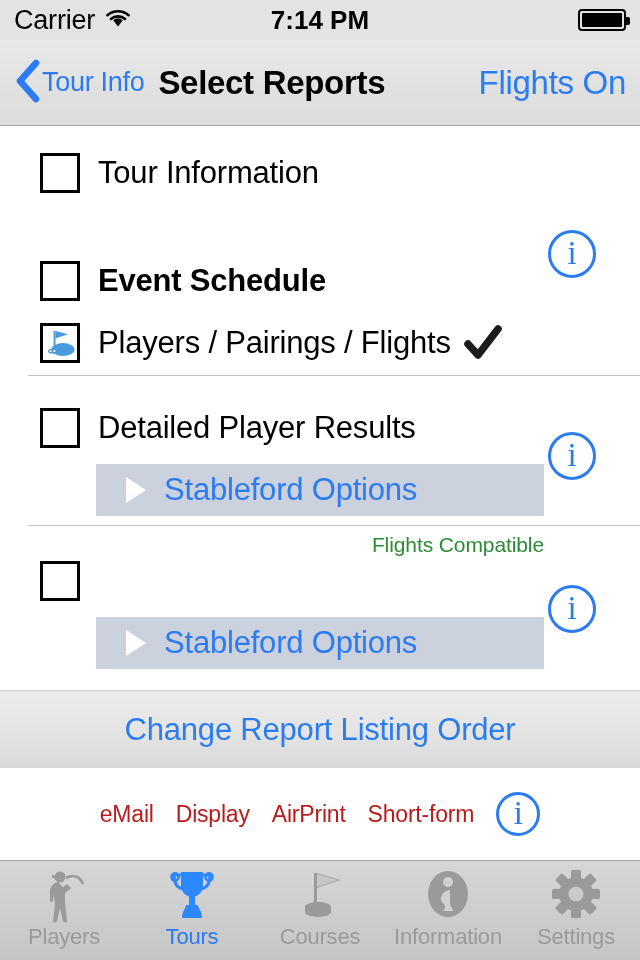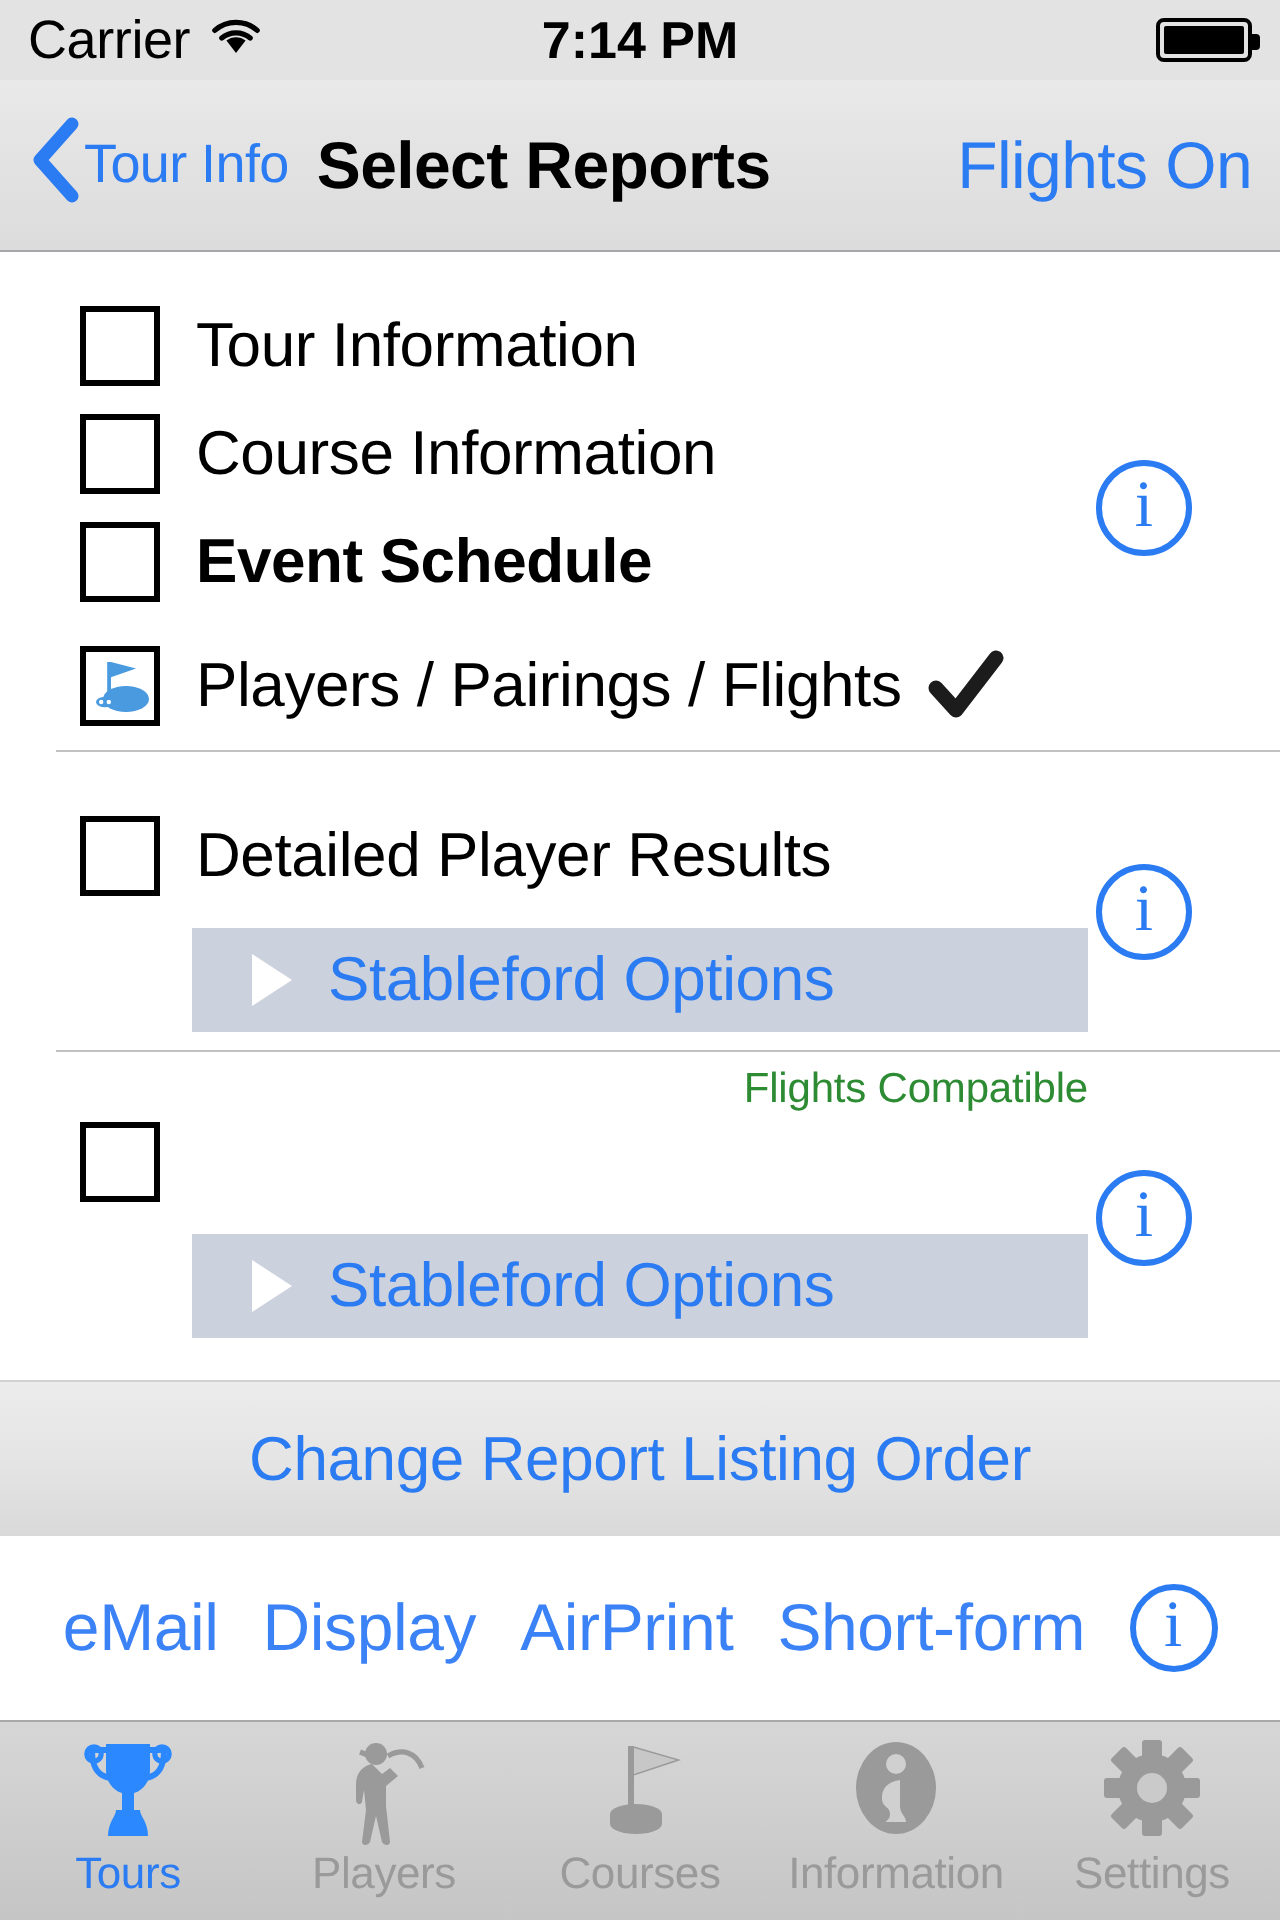--- a/index.html
+++ b/index.html
@@ -259,22 +259,22 @@
     top: 768px; left: 0;
     width: 640px;
     height: 92px;
     background: #fff;
     display: flex;
     align-items: center;
     justify-content: center;
     gap: 22px;
   }
   .action-link {
-    font-size: 33px;
-    color: #3b82f6;
+    font-size: 23px;
+    color: #b91c1c;
     cursor: pointer;
     letter-spacing: -0.2px;
   }
   .action-bar .info-btn {
     position: relative;
     width: 44px;
     height: 44px;
   }
 
   
@@ -346,24 +346,20 @@
   <div class="nav-right">Flights On</div>
 </div>
 
 <div class="content">
 
   <div class="report-row" style="top:20px;">
     <div class="checkbox"></div>
     <div class="row-label">Tour Information</div>
   </div>
 
-  <div class="report-row" style="top:74px;">
-    <div class="checkbox"></div>
-    <div class="row-label">Course Information</div>
-  </div>
 
   <div class="report-row" style="top:128px;font-weight:bold;">
     <div class="checkbox"></div>
     <div class="row-label">Event Schedule</div>
   </div>
 
   <div class="report-row" style="top:190px;">
     <div class="checkbox golf-filled">
       <span>
         <svg width="34" height="34" viewBox="0 0 34 34">
@@ -431,45 +427,45 @@
   <span class="action-link">Display</span>
   <span class="action-link">AirPrint</span>
   <span class="action-link">Short-form</span>
   <span class="info-btn">
     <span class="glyph">i</span>
   </span>
 </div>
 
 <div class="tab-bar">
 
+  <div class="tab-item">
+    <span class="tab-icon">
+      <svg width="52" height="56" viewBox="0 0 52 56">
+        <circle cx="22" cy="9" r="5.5" fill="#9a9a9a"></circle>
+        <path d="M20 14 c-5 1 -8 5 -8 10 l0 8 c0 2 2 3 3 1 l1 -6 1 10 -2 16 c0 2 3 2 4 0 l3 -13 3 13 c1 2 4 2 4 0 l-2 -18 0 -10 6 -5 -4 -4 -4 3 Z" fill="#9a9a9a"></path>
+        <path d="M28 10 C35 6 42 8 45 16" stroke="#9a9a9a" stroke-width="2.6" fill="none"></path>
+        <path d="M14 8 l10 4" stroke="#9a9a9a" stroke-width="2.6" fill="none"></path>
+      </svg>
+    </span>
+    <span class="tab-label">Players</span>
+  </div>
+
   <div class="tab-item active">
     <span class="tab-icon">
       <svg width="52" height="56" viewBox="0 0 52 56">
         <path d="M15 4 h22 v13 c0 7 -5 12 -11 12 s-11 -5 -11 -12 Z" fill="#2b88ff"></path>
         <path d="M15 7 h-7 c0 9 3 13 9 14" stroke="#2b88ff" stroke-width="3" fill="none"></path>
         <path d="M37 7 h7 c0 9 -3 13 -9 14" stroke="#2b88ff" stroke-width="3" fill="none"></path>
         <circle cx="9" cy="9" r="3.6" stroke="#2b88ff" stroke-width="2.6" fill="none"></circle>
         <circle cx="43" cy="9" r="3.6" stroke="#2b88ff" stroke-width="2.6" fill="none"></circle>
         <rect x="23" y="28" width="6" height="9" fill="#2b88ff"></rect>
         <path d="M16 50 c0 -7 4 -10 4 -13 h12 c0 3 4 6 4 13 Z" fill="#2b88ff"></path>
       </svg>
     </span>
     <span class="tab-label">Tours</span>
-  </div>
-
-  <div class="tab-item">
-    <span class="tab-icon">
-      <svg width="52" height="56" viewBox="0 0 52 56">
-        <circle cx="22" cy="9" r="5.5" fill="#9a9a9a"></circle>
-        <path d="M20 14 c-5 1 -8 5 -8 10 l0 8 c0 2 2 3 3 1 l1 -6 1 10 -2 16 c0 2 3 2 4 0 l3 -13 3 13 c1 2 4 2 4 0 l-2 -18 0 -10 6 -5 -4 -4 -4 3 Z" fill="#9a9a9a"></path>
-        <path d="M28 10 C35 6 42 8 45 16" stroke="#9a9a9a" stroke-width="2.6" fill="none"></path>
-        <path d="M14 8 l10 4" stroke="#9a9a9a" stroke-width="2.6" fill="none"></path>
-      </svg>
-    </span>
-    <span class="tab-label">Players</span>
   </div>
 
   <div class="tab-item">
     <span class="tab-icon">
       <svg width="52" height="56" viewBox="0 0 52 56">
         <rect x="20" y="5" width="3" height="38" fill="#9a9a9a"></rect>
         <path d="M23 6 L44 12 L23 19 Z" fill="#9a9a9a" stroke="#9a9a9a" stroke-width="1.5"></path>
         <path d="M23 6 L44 12 L23 19 Z" fill="#c7c7c7"></path>
         <ellipse cx="24" cy="44" rx="13" ry="5" fill="#9a9a9a"></ellipse>
         <rect x="11" y="39" width="26" height="5" fill="#9a9a9a"></rect>

